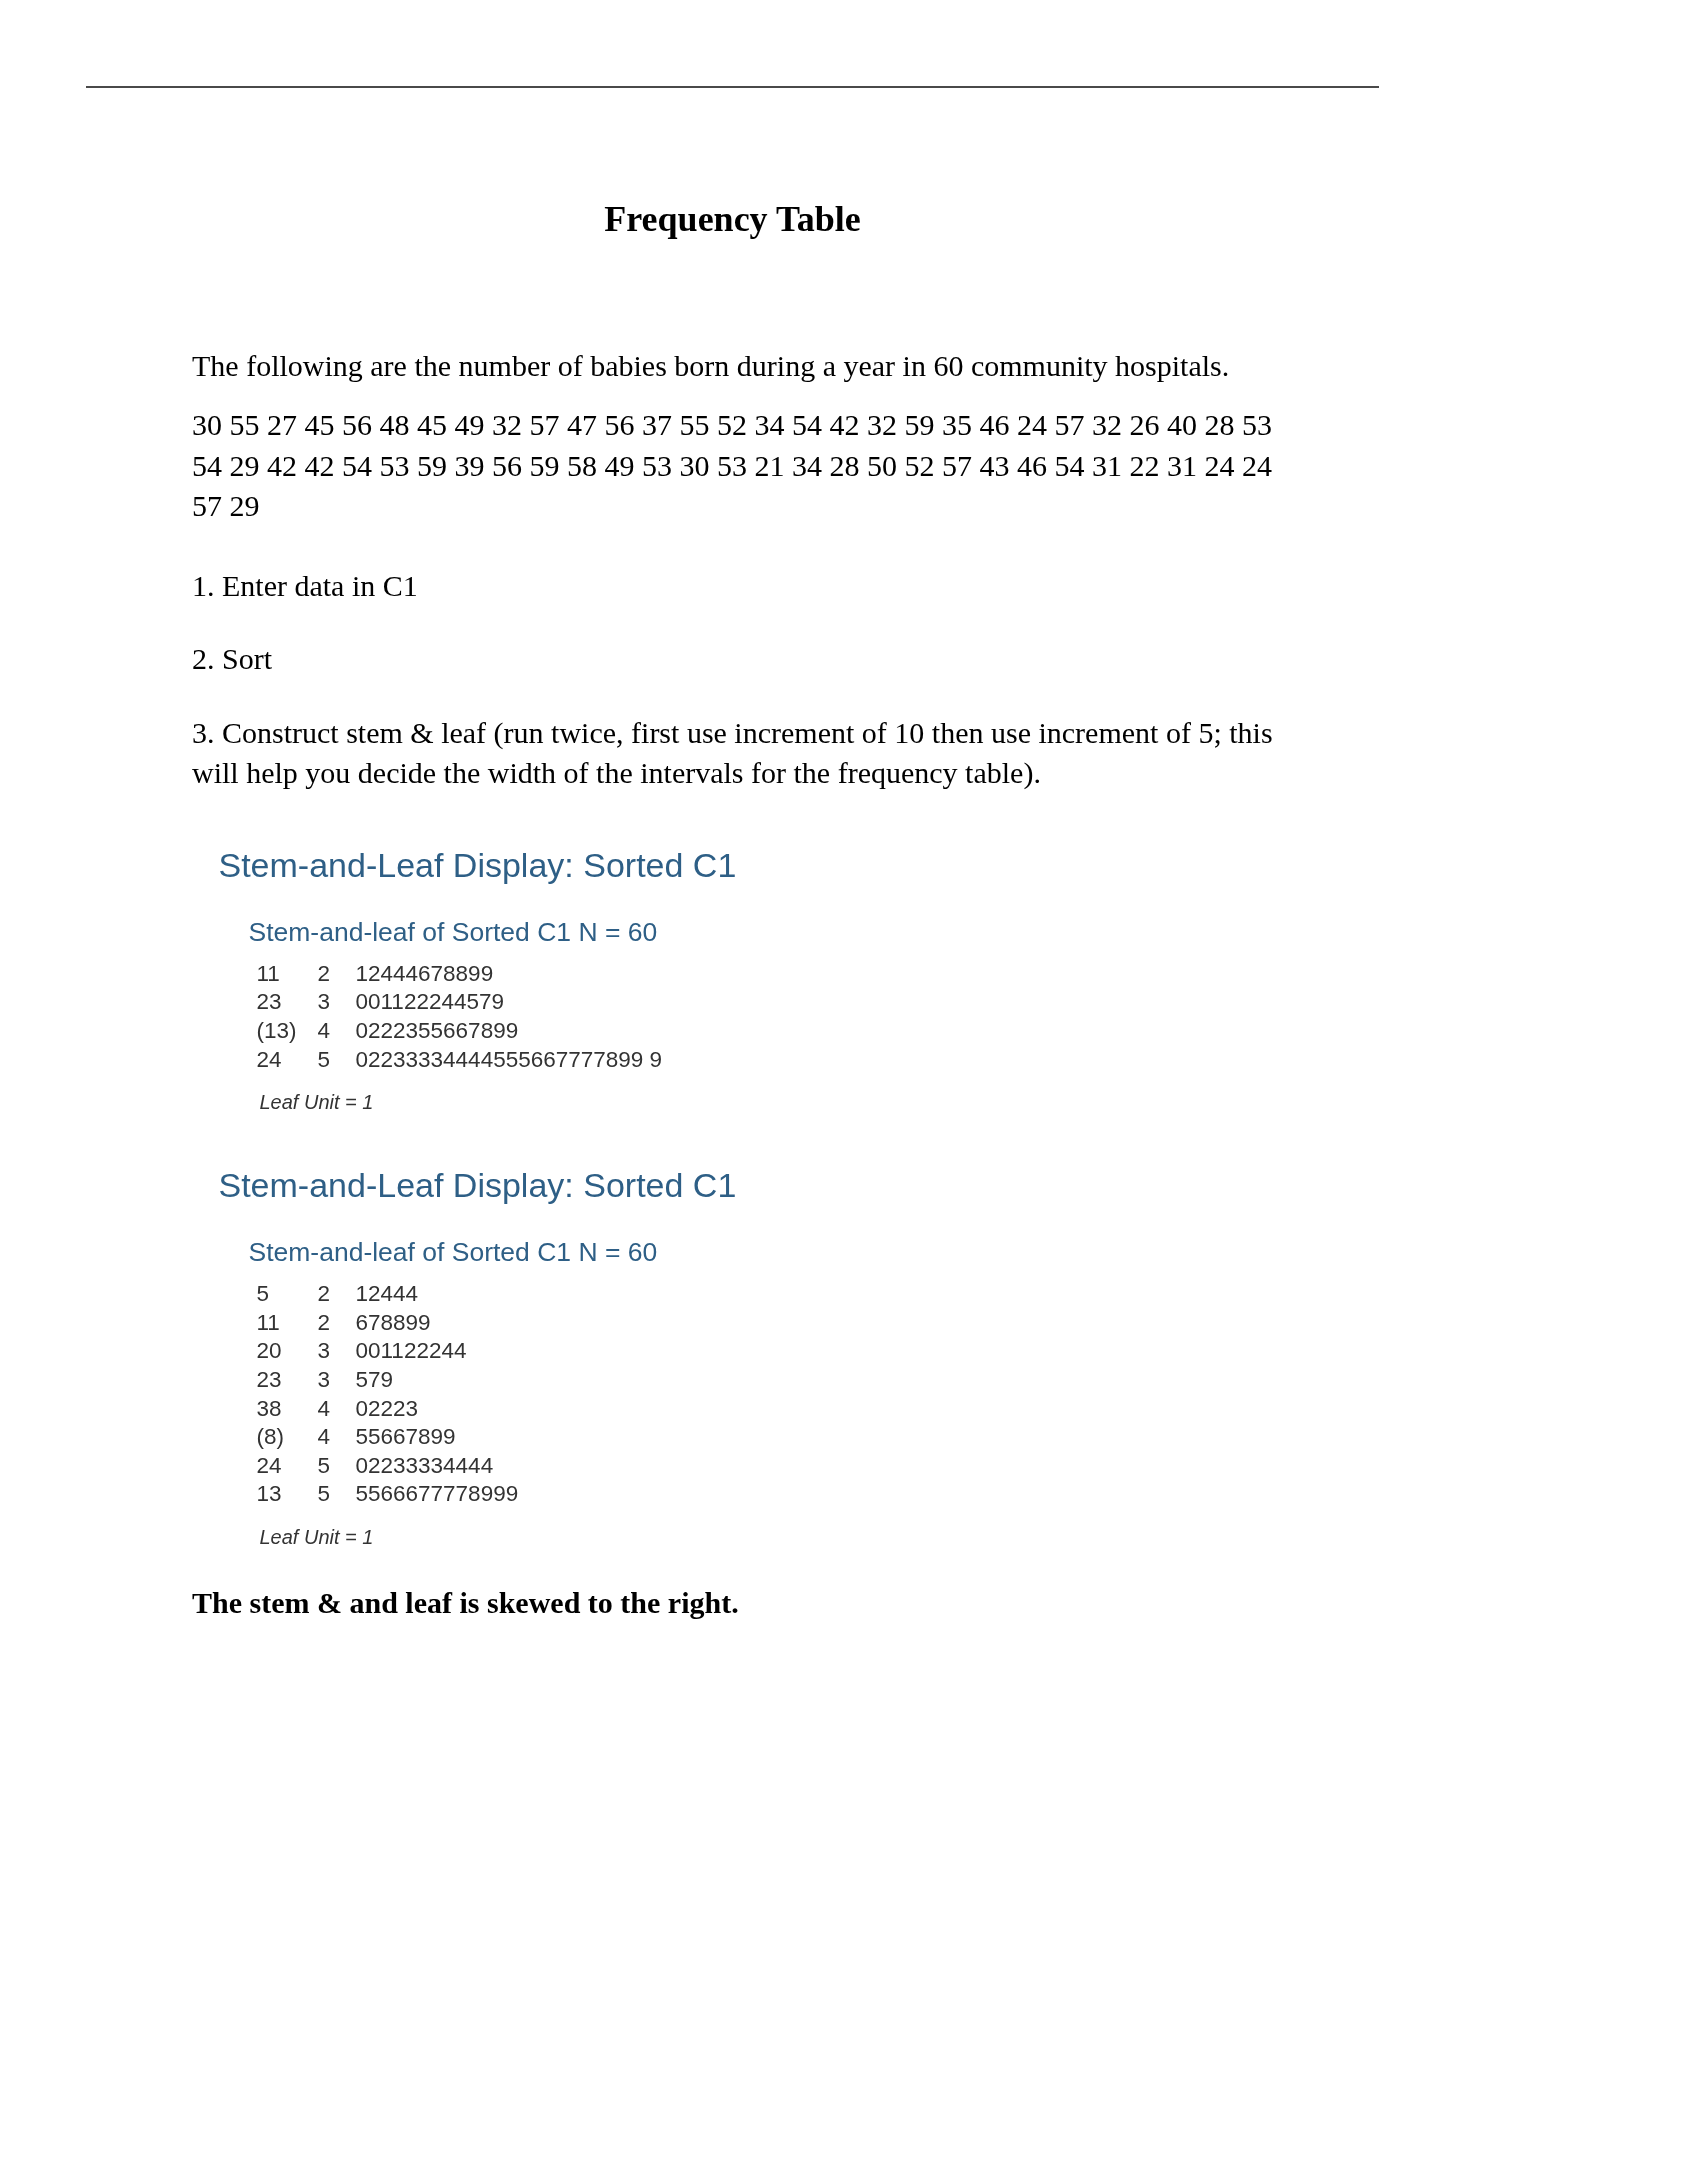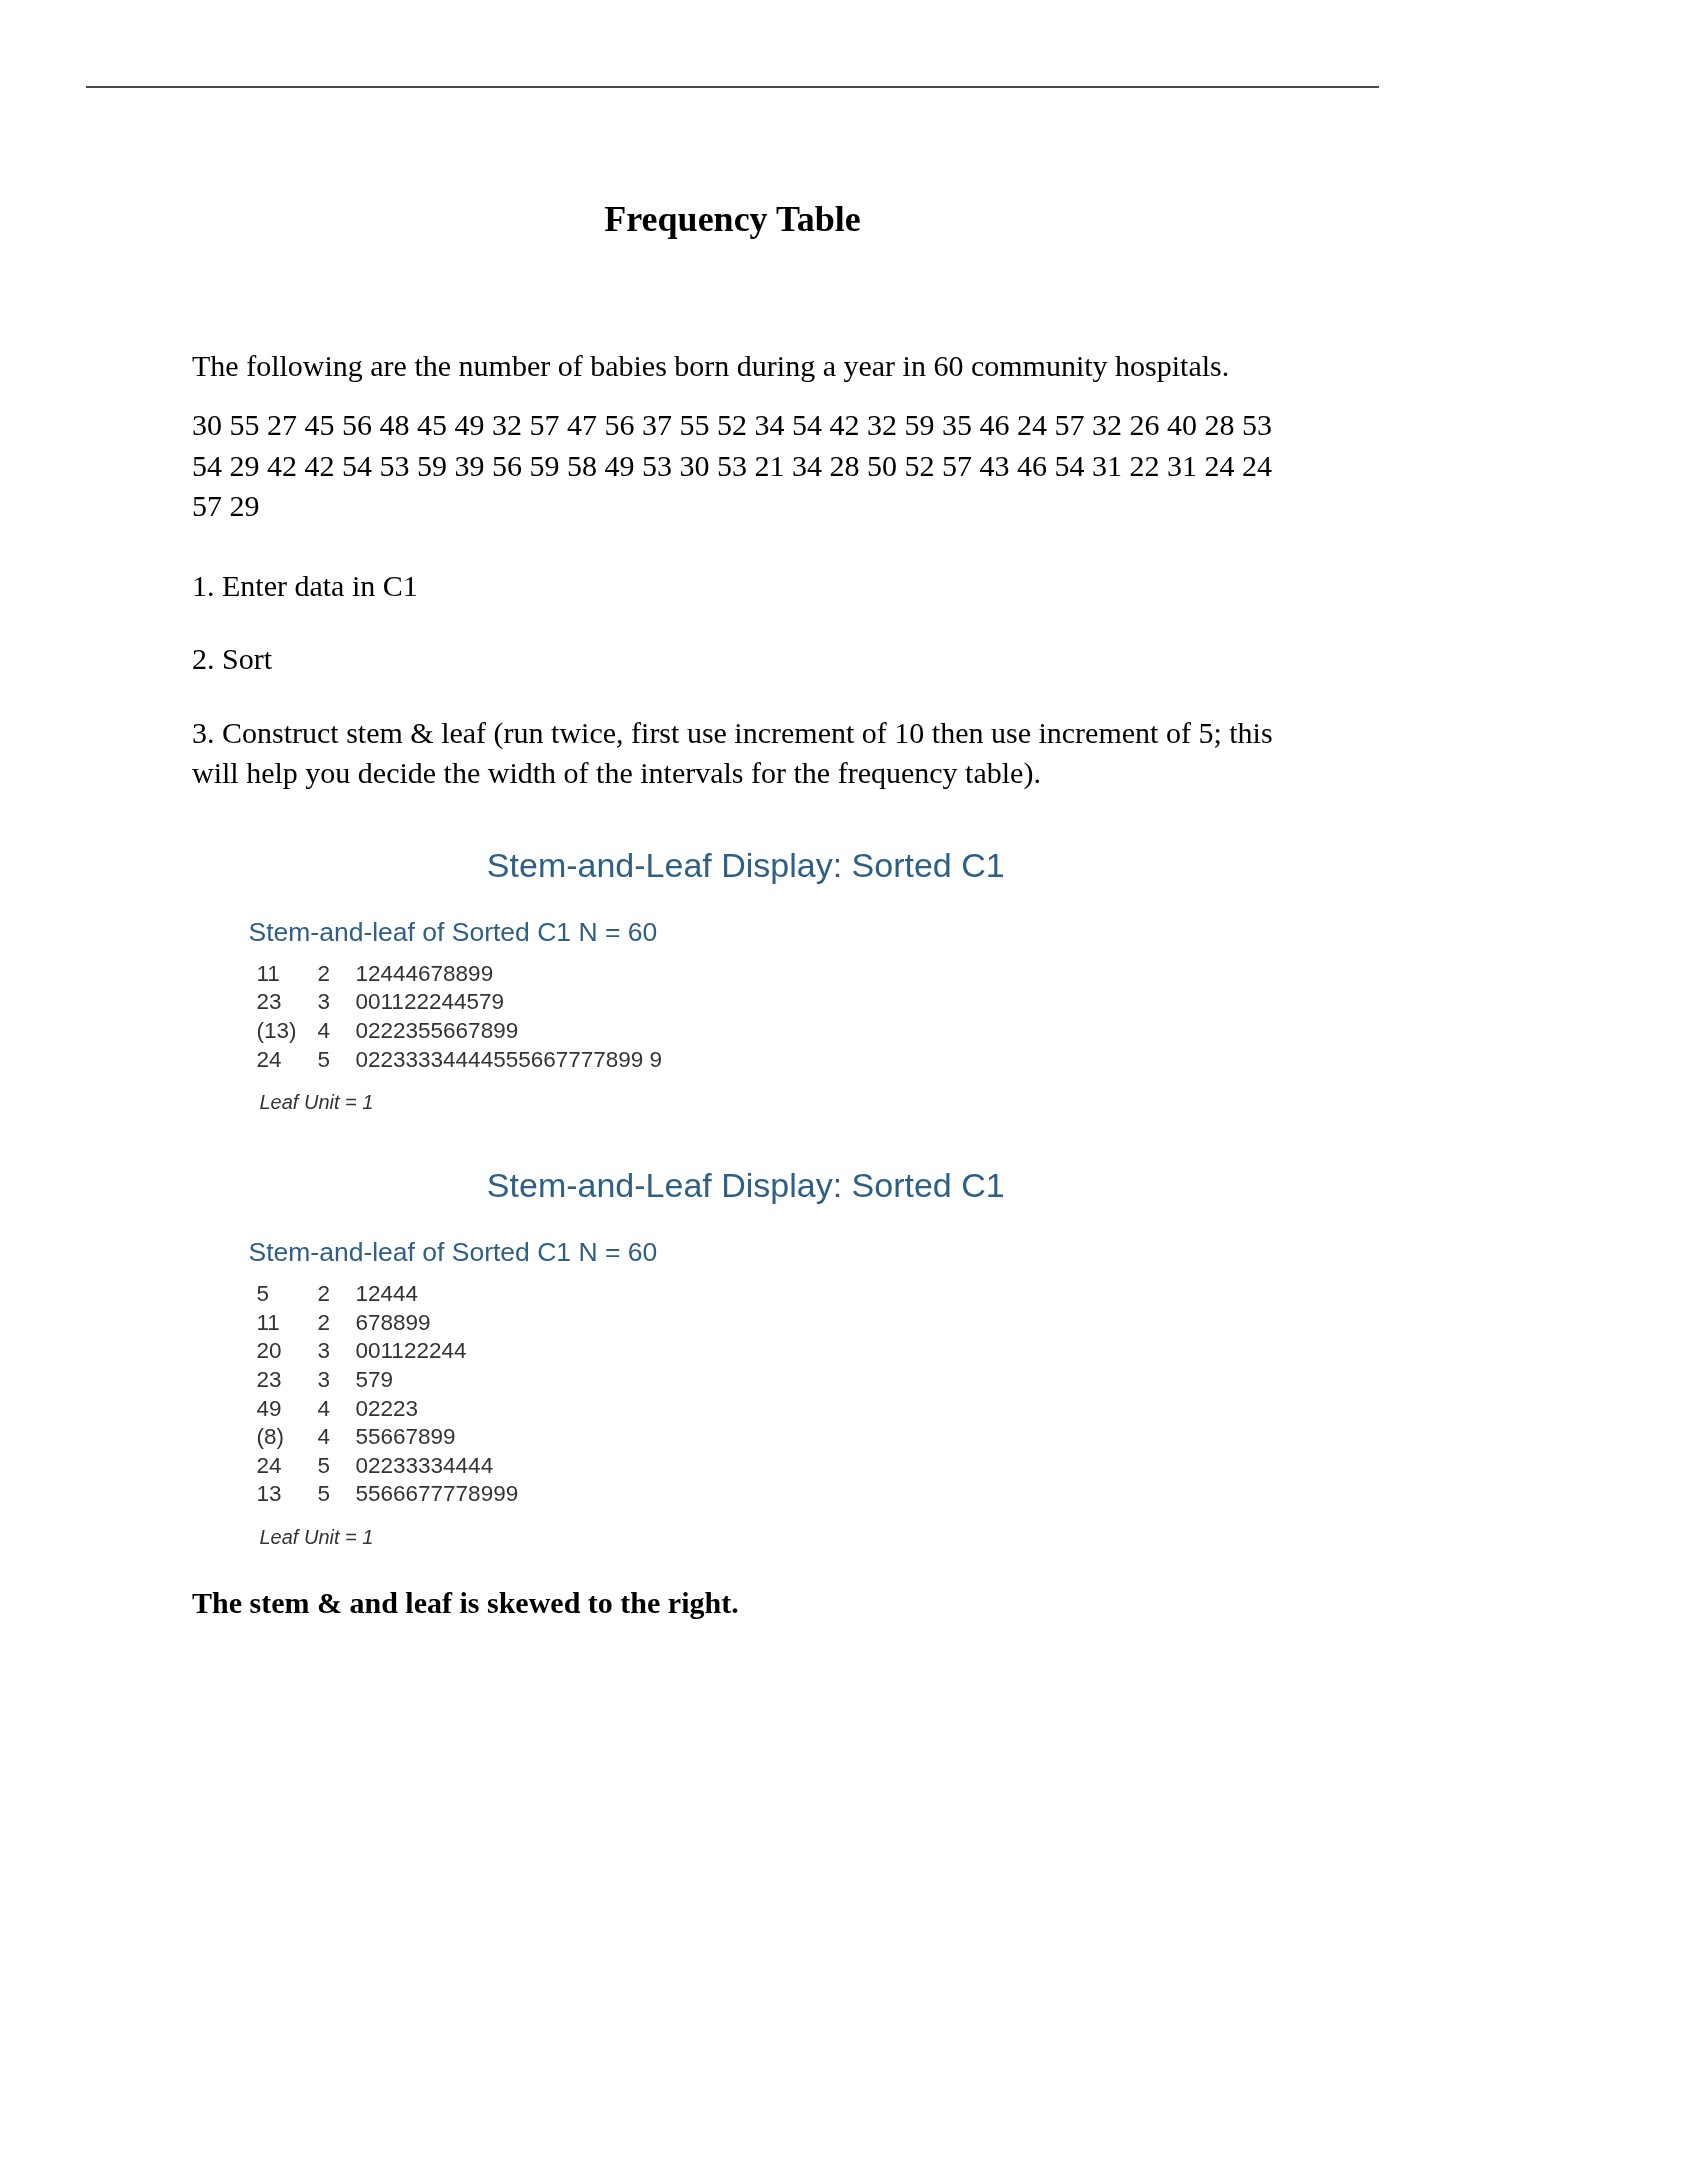--- a/index.html
+++ b/index.html
@@ -56,21 +56,20 @@
   .panel-area { margin-left: 26.5px; }
   .panel {
     font-family: "Segoe UI", "Helvetica Neue", Arial, sans-serif;
     margin-top: 52px;
   }
   .panel-title {
     color: #2e5f86;
     font-size: 34px;
     font-weight: 400;
     margin-bottom: 32px;
-    text-align: center;
   }
   .panel-sub {
     color: #2e5f86;
     font-size: 26.5px;
     font-weight: 400;
     margin-left: 30px;
     margin-bottom: 12px;
   }
   .sl-table {
     margin-left: 38px;
@@ -171,21 +170,21 @@
             <td class="sl-depth">20</td>
             <td class="sl-stem">3</td>
             <td class="sl-leaves">001122244</td>
           </tr>
           <tr>
             <td class="sl-depth">23</td>
             <td class="sl-stem">3</td>
             <td class="sl-leaves">579</td>
           </tr>
           <tr>
-            <td class="sl-depth">49</td>
+            <td class="sl-depth">38</td>
             <td class="sl-stem">4</td>
             <td class="sl-leaves">02223</td>
           </tr>
           <tr>
             <td class="sl-depth">(8)</td>
             <td class="sl-stem">4</td>
             <td class="sl-leaves">55667899</td>
           </tr>
           <tr>
             <td class="sl-depth">24</td>

